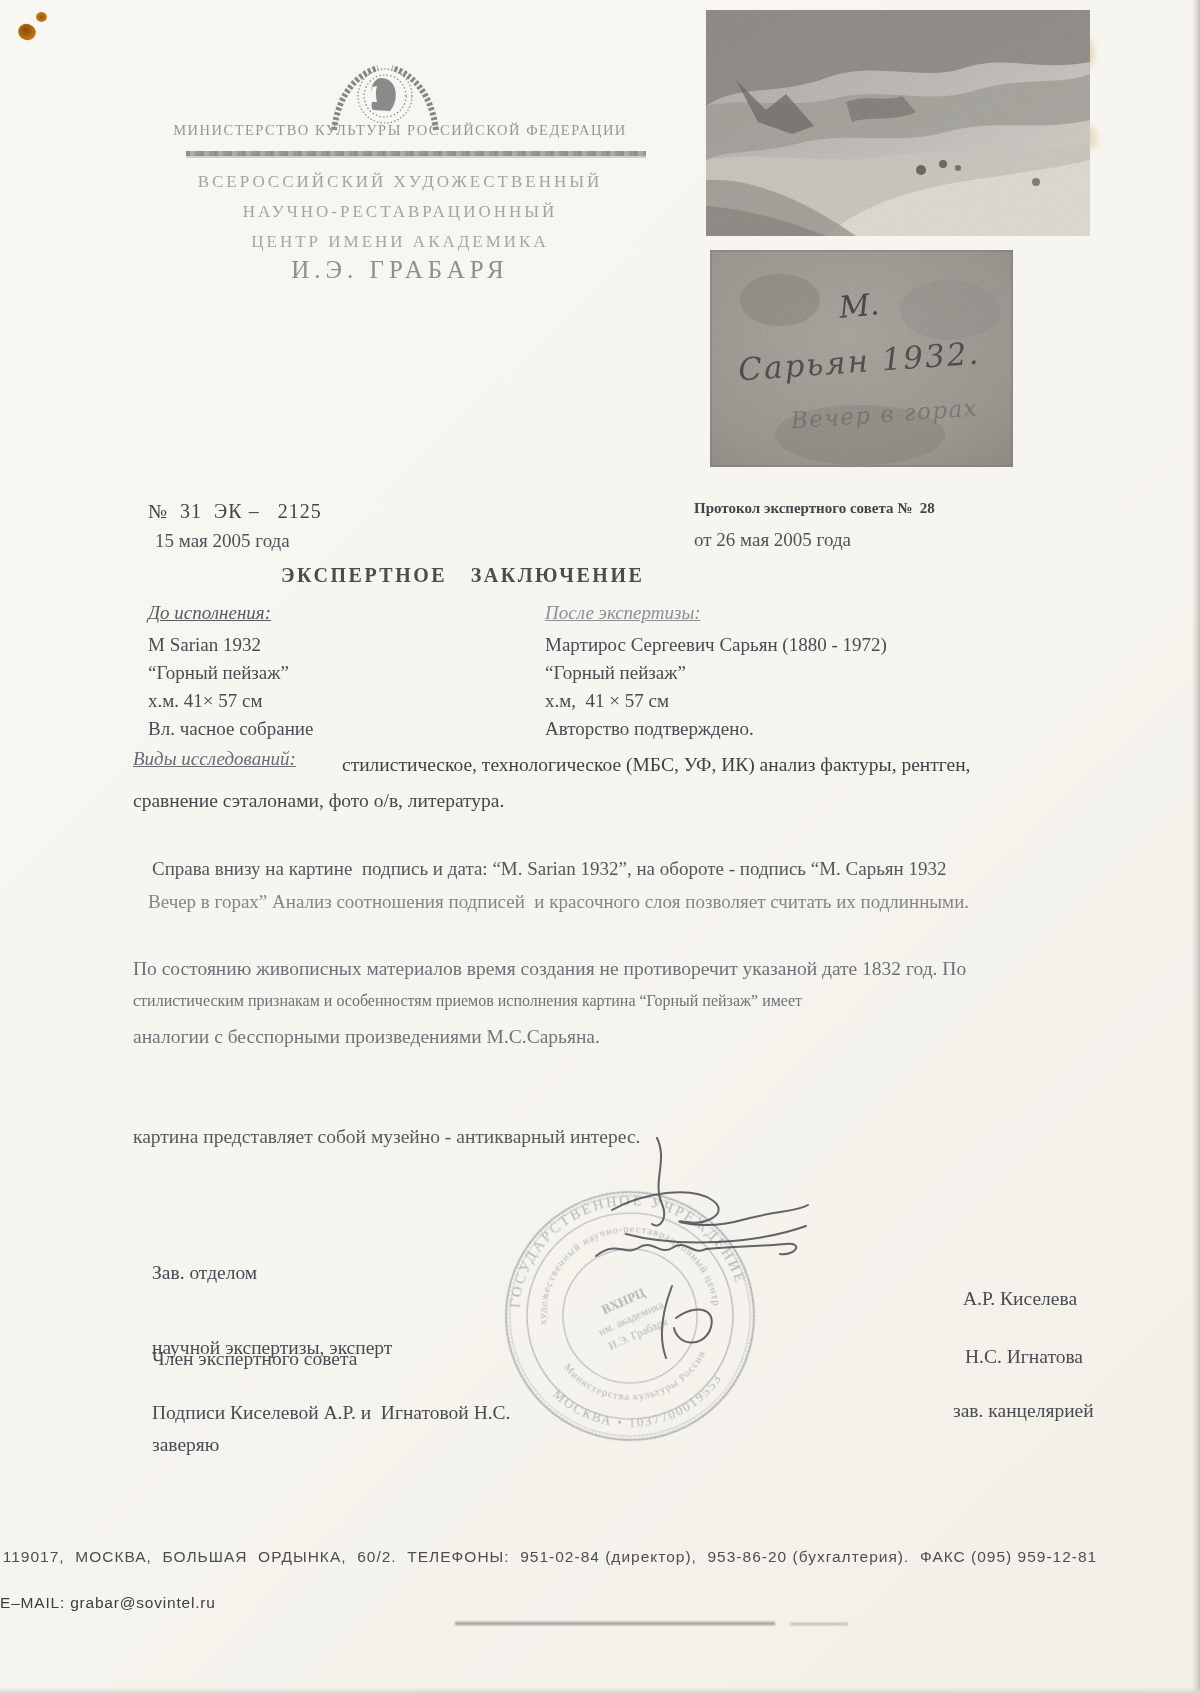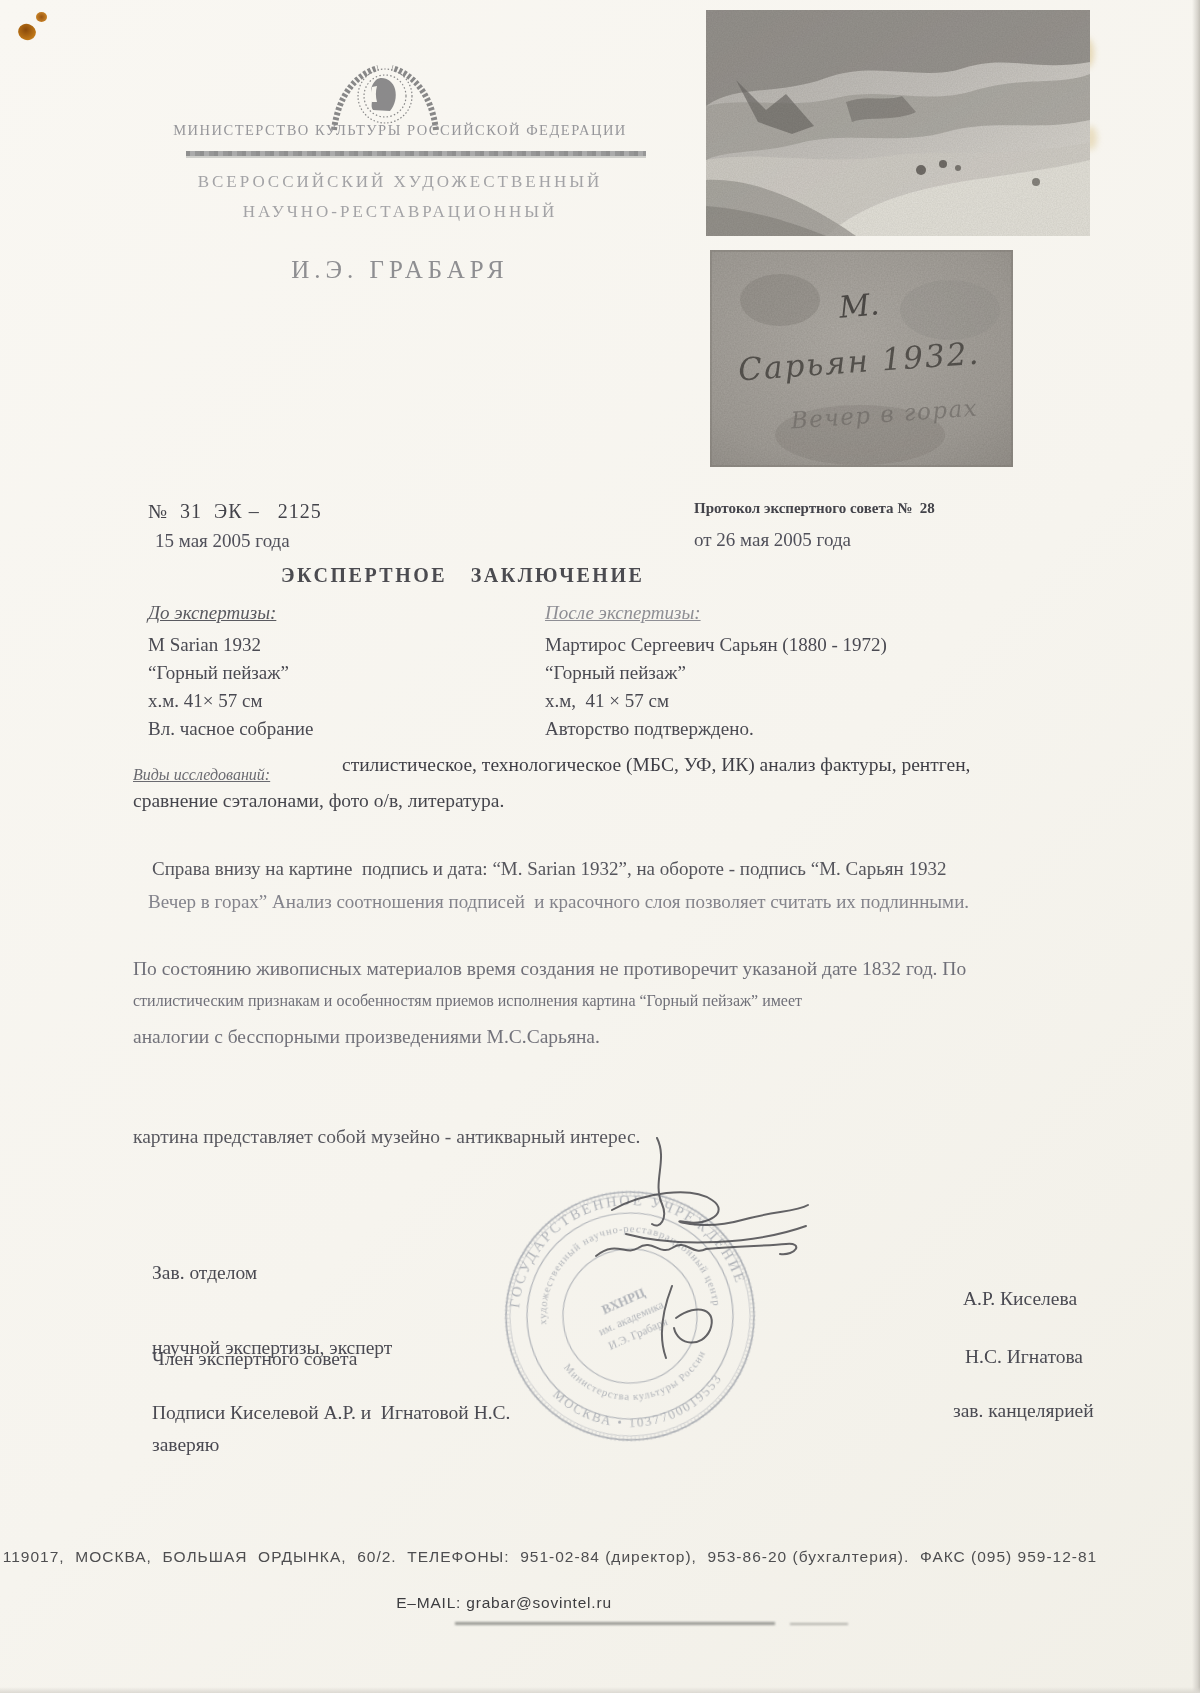--- a/index.html
+++ b/index.html
@@ -44,21 +44,21 @@
     letter-spacing:2.5px;word-spacing:16px;color:#4b4b50;filter:blur(.2px);}
   
   .colhead{font-size:19px;font-style:italic;text-decoration:underline;}
   .bh{left:148px;top:602px;color:#5a5a60;}
   .ah{left:545px;top:602px;color:#8e8e94;}
   .bl,.al{font-size:19px;color:#4a4a52;}
   .bl{left:148px;}
   .al{left:545px;}
   .r0{top:634px;}.r1{top:662px;}.r2{top:690px;}.r3{top:718px;}
   
-  .reshead{left:133px;top:748px;font-size:16px;font-style:italic;text-decoration:underline;color:#6a6a70;margin-top:18px;}
+  .reshead{left:133px;top:748px;font-size:19px;font-style:italic;text-decoration:underline;color:#6a6a70;}
   .resline1{left:342px;top:754px;font-size:19.5px;color:#3f3f46;}
   .resline2{left:133px;top:790px;font-size:19.5px;color:#45454c;}
   
   .sn1{left:152px;top:858px;font-size:19px;color:#55555c;}
   .sn2{left:148px;top:891px;font-size:19px;color:#84848c;}
   .mt1{left:133px;top:958px;font-size:19.5px;color:#6f6f78;}
   .mt2{left:133px;top:992px;font-size:16px;color:#6f6f78;}
   .mt3{left:133px;top:1026px;font-size:19.5px;color:#73737b;}
   .value{left:133px;top:1126px;font-size:19.5px;color:#57575e;}
   
@@ -69,21 +69,21 @@
   .so-l2{left:152px;top:1348px;}
   .so-n2{left:965px;top:1346px;}
   .so-l3a{left:152px;top:1402px;}
   .so-l3b{left:152px;top:1434px;}
   .so-n3{left:953px;top:1400px;}
   .stamp{left:499px;top:1185px;width:262px;height:262px;}
   .sigs{left:560px;top:1108px;width:290px;height:270px;}
   
   .footer-addr{left:0;top:1548px;width:1100px;text-align:center;font-family:"Liberation Sans","DejaVu Sans",sans-serif;
     font-size:15.5px;letter-spacing:1px;color:#4e4e50;}
-  .footer-mail{left:0;top:1594px;width:1008px;text-align:center;font-family:"Liberation Sans","DejaVu Sans",sans-serif;
+  .footer-mail{left:0;top:1594px;width:1008px;font-family:"Liberation Sans","DejaVu Sans",sans-serif;
     font-size:15.5px;letter-spacing:.8px;color:#3d3d40;}
   .mail-underline{left:455px;top:1622px;width:320px;height:3px;background:#9a9a95;filter:blur(1px);}
   .mail-underline2{left:790px;top:1623px;width:58px;height:2px;background:#b0b0aa;filter:blur(1px);}
 </style>
 </head>
 <body>
 
 <div class="page">
 
   <div class="abs stain1"></div>
@@ -99,20 +99,21 @@
       <circle cx="59" cy="40" r="21" stroke-width="1.2" stroke-dasharray="1.5 2.2"></circle>
     </g>
     <path d="M50,24 C45,29 44,35 46,40 C47,45 44,50 47,54 L64,55 C69,49 71,41 69,33 C67,24 56,19 50,24 Z" fill="#6f6f72" opacity="0.8"></path>
     <path d="M46,31 C44.5,36 44.5,41 46,46 L51,46 C49.5,41 49.5,35 51,30 Z" fill="#f7f5ef"></path>
   </svg>
 
   <div class="abs hdr ministry">МИНИСТЕРСТВО КУЛЬТУРЫ РОССИЙСКОЙ ФЕДЕРАЦИИ</div>
   <div class="abs divider"></div>
   <div class="abs hdr org2">НАУЧНО-РЕСТАВРАЦИОННЫЙ</div>
   <div class="abs hdr org1">ВСЕРОССИЙСКИЙ  ХУДОЖЕСТВЕННЫЙ</div>
+  <div class="abs hdr org3">ЦЕНТР ИМЕНИ АКАДЕМИКА</div>
   <div class="abs hdr org4">И.Э. ГРАБАРЯ</div>
 
   <svg class="abs photo1" viewBox="0 0 384 226" preserveAspectRatio="none">
     <defs>
       <linearGradient id="pg" x1="0" y1="0" x2="1" y2="1">
         <stop offset="0" stop-color="#b3b0ab"></stop>
           <stop offset="0.5" stop-color="#c6c3be"></stop>
           <stop offset="1" stop-color="#dedbd4"></stop>
       </linearGradient>
       <filter id="grain1" x="0" y="0" width="100%" height="100%">
@@ -159,21 +160,21 @@
     <rect x="1" y="1" width="301" height="215" fill="none" stroke="#7e7a74" stroke-width="2" opacity=".45"></rect>
   </svg>
 
   <div class="abs refnum pre">№  31  ЭК –   2125</div>
   <div class="abs refdate">15 мая 2005 года</div>
   <div class="abs protocol pre">Протокол экспертного совета №  28</div>
   <div class="abs protodate">от 26 мая 2005 года</div>
 
   <div class="abs title">ЭКСПЕРТНОЕ ЗАКЛЮЧЕНИЕ</div>
 
-  <div class="abs colhead bh">До экспертизы:</div>
+  <div class="abs colhead bh">До исполнения:</div>
   <div class="abs bl r0">M Sarian 1932</div>
   <div class="abs bl r1">“Горный пейзаж”</div>
   <div class="abs bl r2">х.м. 41× 57 см</div>
   <div class="abs bl r3">Вл. часное собрание</div>
 
   <div class="abs colhead ah">После экспертизы:</div>
   <div class="abs al r0 pre">Мартирос Сергеевич Сарьян (1880 - 1972)</div>
   <div class="abs al r1 pre">“Горный пейзаж”</div>
   <div class="abs al r2 pre">х.м,  41 × 57 см</div>
   <div class="abs al r3 pre">Авторство подтверждено.</div>

